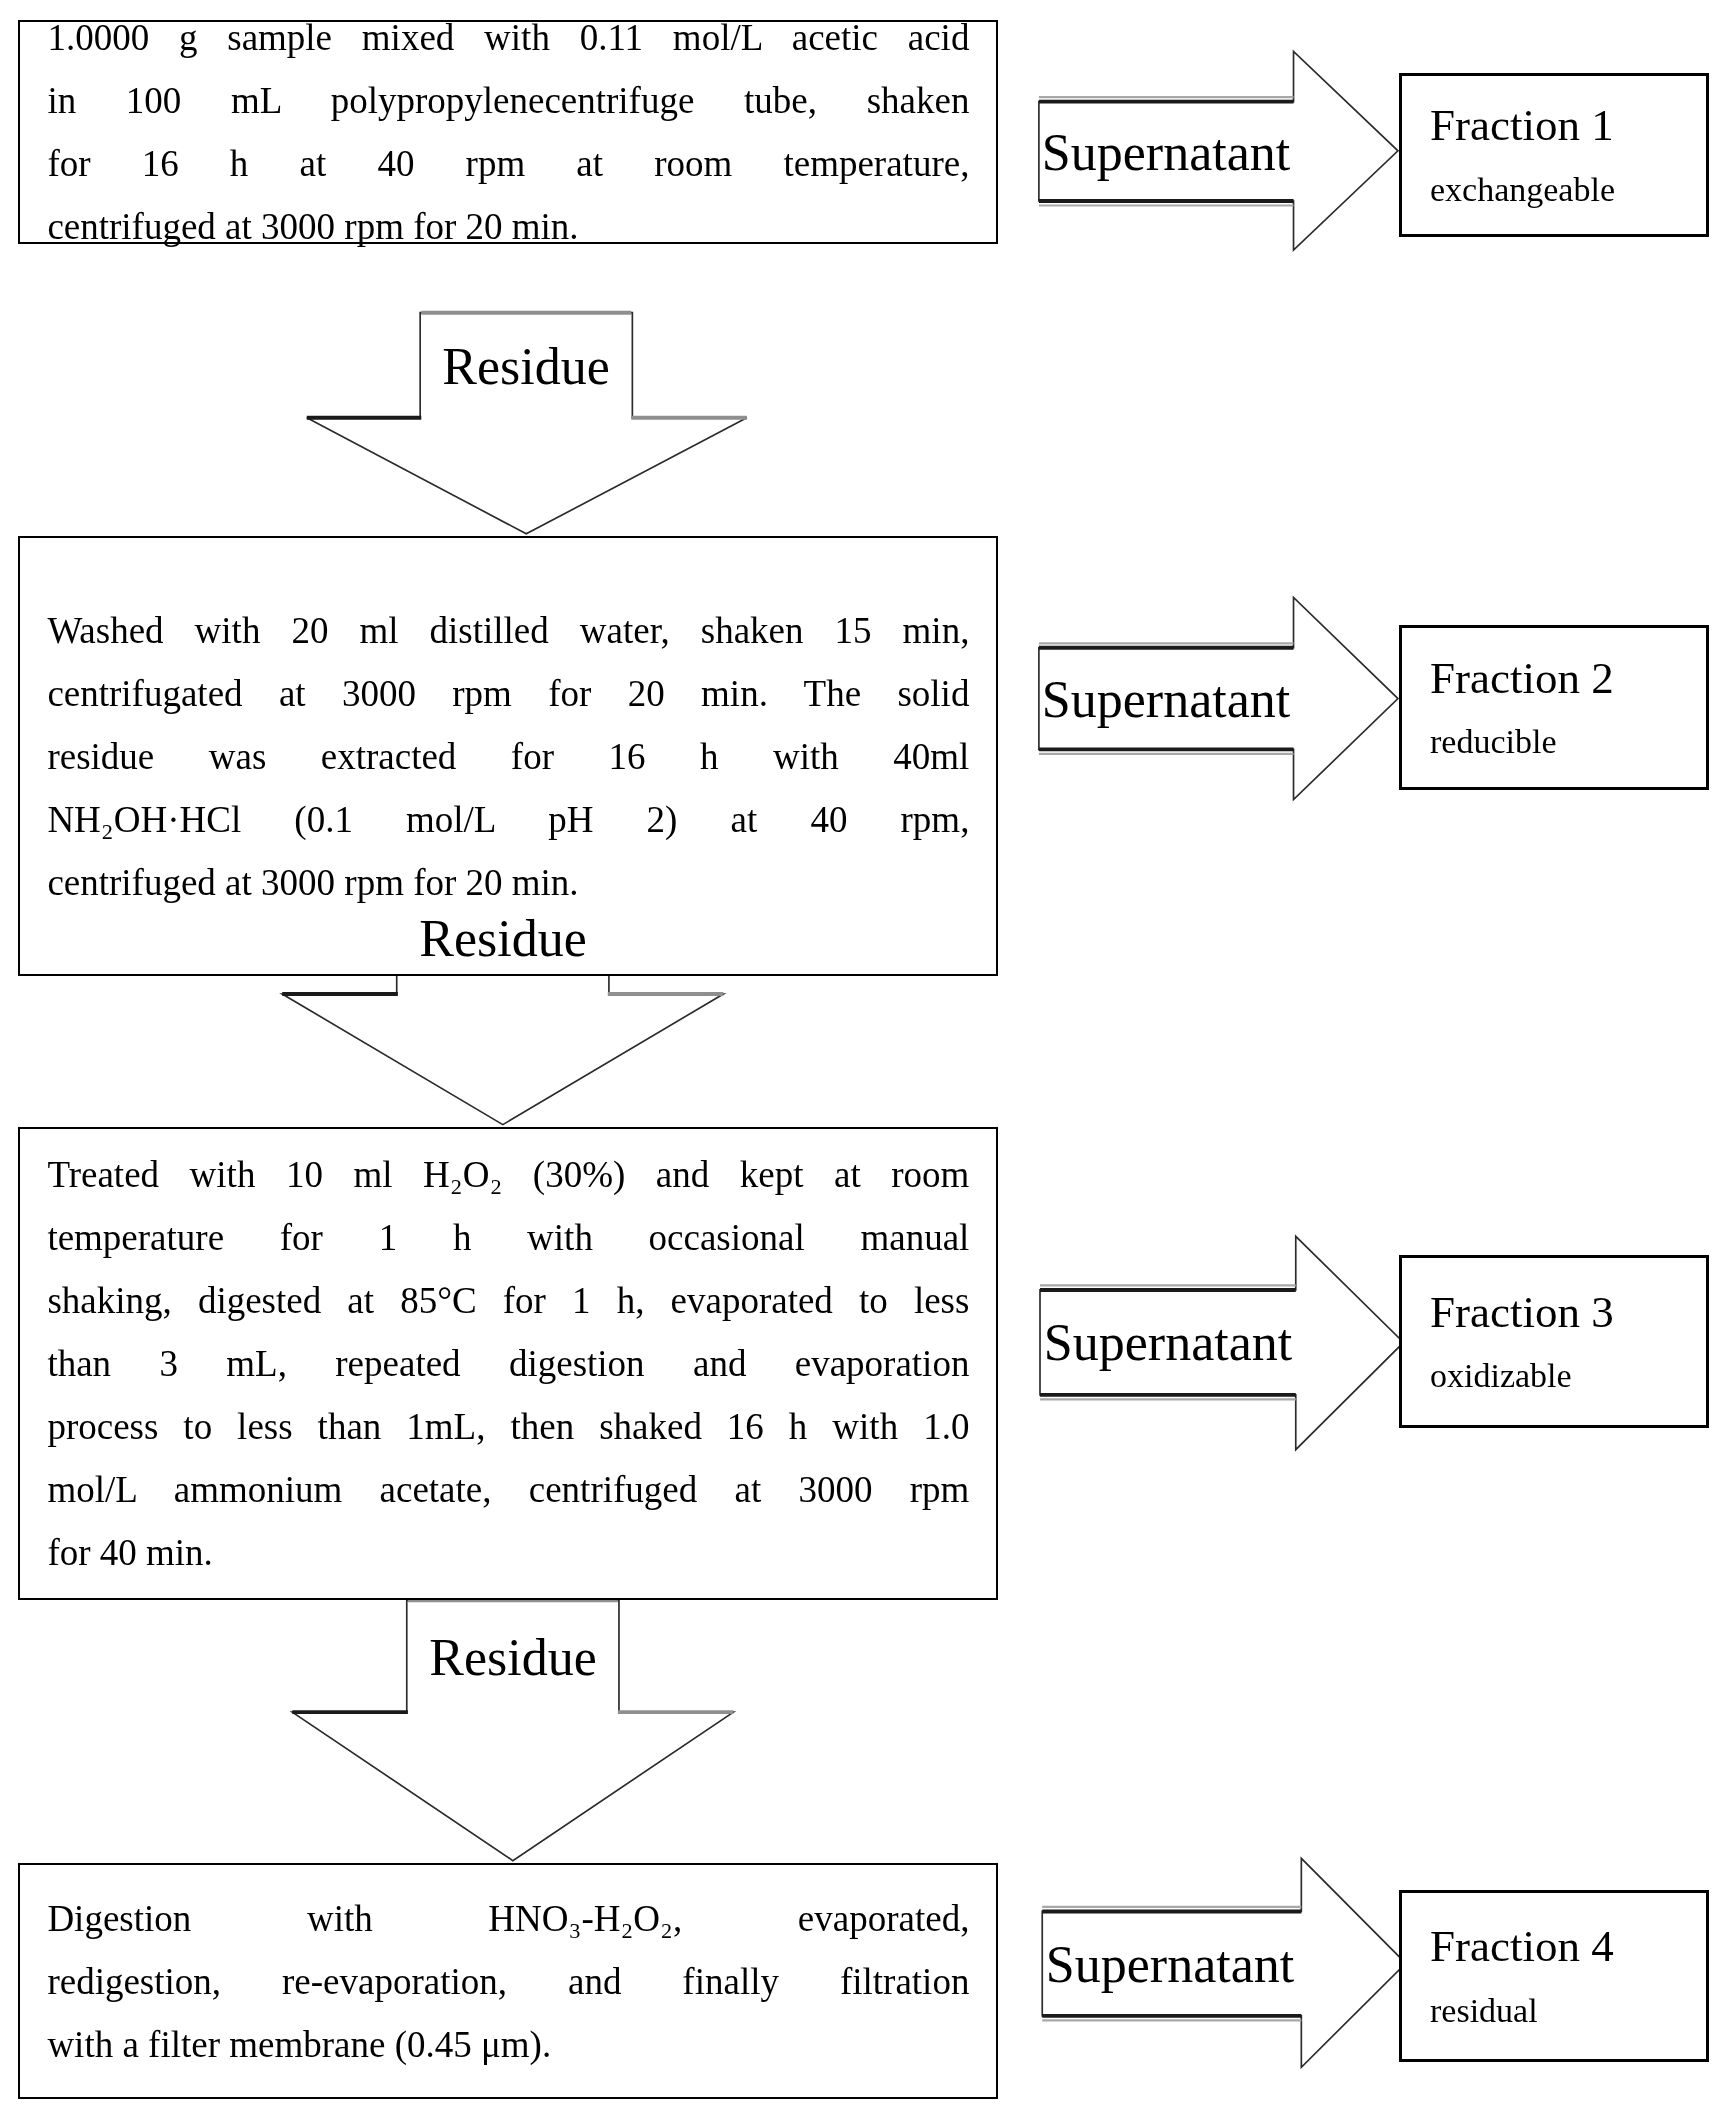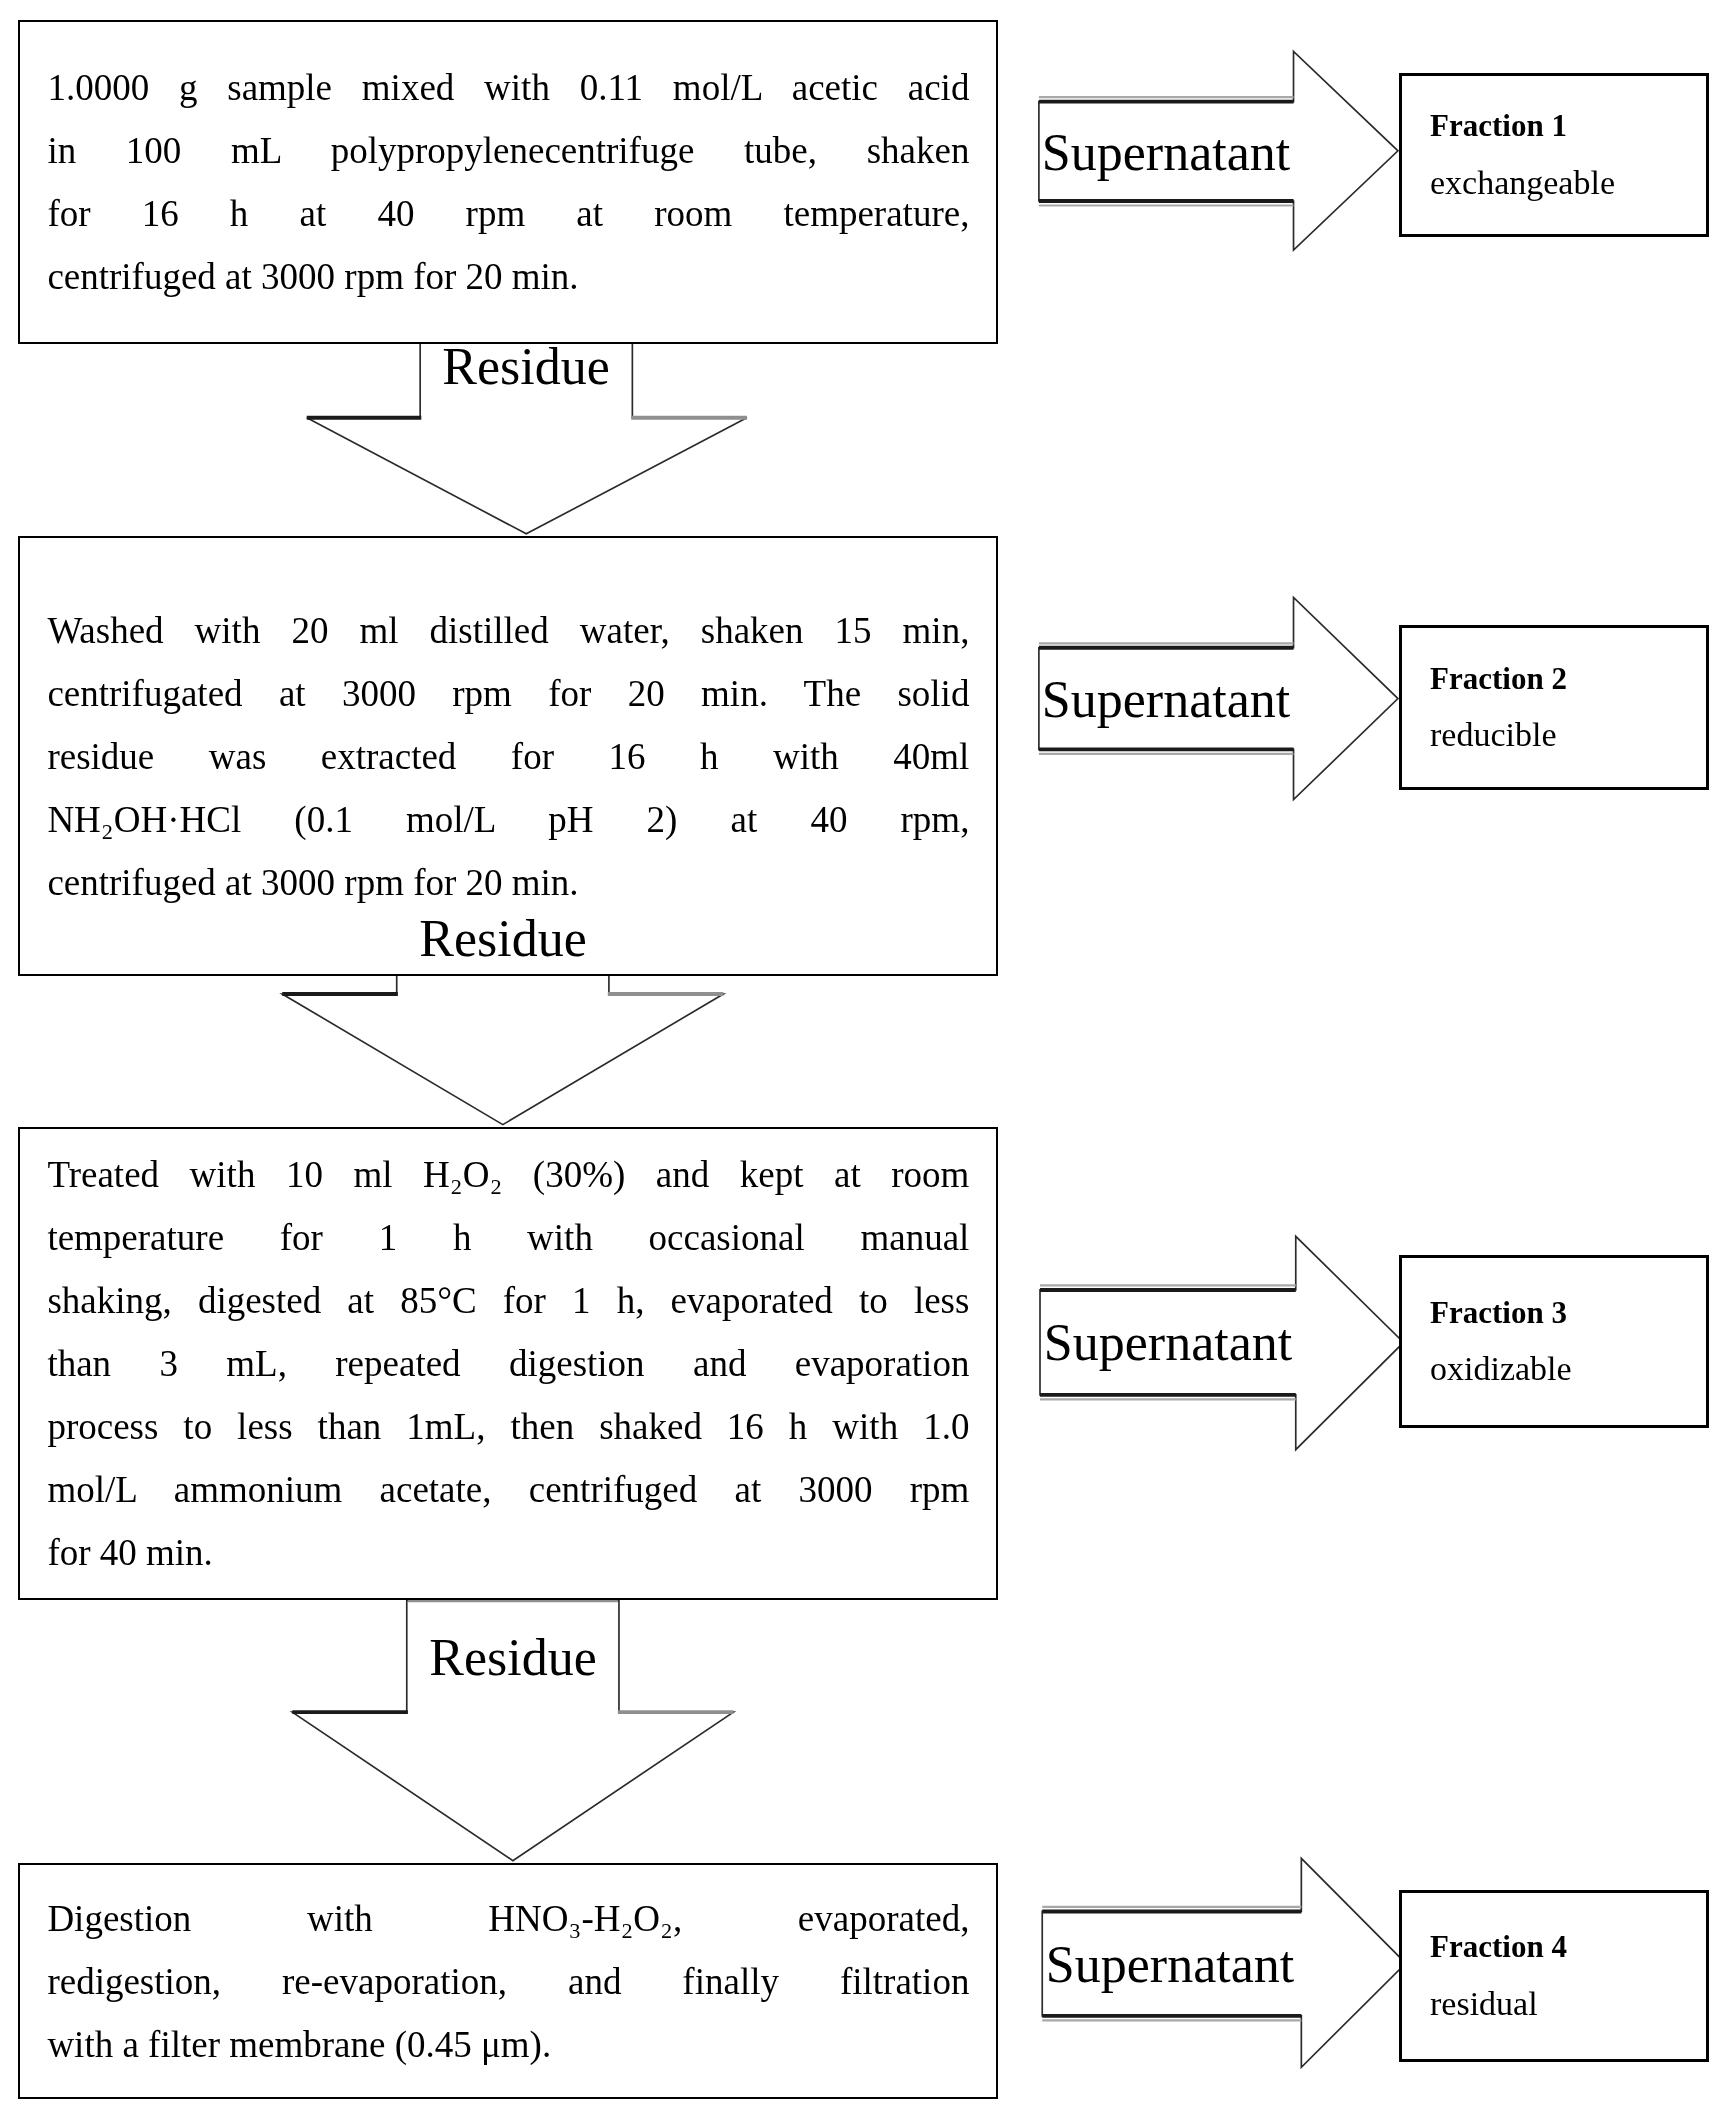--- a/index.html
+++ b/index.html
@@ -24,21 +24,21 @@
     white-space:nowrap;
   }
   .jline.jlast{text-align-last:left;}
   .fbox{
     position:absolute;left:1399px;width:310px;
     border:3.9px solid #000;background:#fff;box-sizing:border-box;
     display:flex;flex-direction:column;justify-content:center;
     gap:24.6px;padding-left:28px;
     z-index:2;
   }
-  .ftitle{font-weight:bold;font-size:31px;line-height:1;}
+  .ftitle{font-weight:normal;font-size:45px;line-height:1;}
   .fsub{font-size:34px;line-height:1;}
   .flabel{
     position:absolute;transform:translate(-50%,-50%);
     font-size:52px;white-space:nowrap;z-index:3;
   }
 </style>
 </head>
 <body>
 
 <svg class="arrows-layer" width="1731" height="2108" viewBox="0 0 3099 3775">
@@ -90,21 +90,21 @@
 
   <g>
     <polygon points="1866,3423 2330,3423 2330,3328 2517,3516 2330,3702 2330,3610 1866,3610" fill="#ffffff" stroke="#2b2b2b" stroke-width="3"></polygon>
     <line x1="1866" y1="3415" x2="2330" y2="3415" stroke="#a8a8a8" stroke-width="4"></line>
     <line x1="1866" y1="3423" x2="2330" y2="3423" stroke="#1a1a1a" stroke-width="7"></line>
     <line x1="1866" y1="3610" x2="2330" y2="3610" stroke="#1a1a1a" stroke-width="7"></line>
     <line x1="1866" y1="3618" x2="2330" y2="3618" stroke="#a8a8a8" stroke-width="4"></line>
   </g>
 </svg>
 
-<div class="pbox" style="top:19.5px;height:324px;">
+<div class="pbox" style="top:19.5px;height:224px;">
   <div class="steptext">
       <div class="jline">1.0000 g sample mixed with 0.11 mol/L acetic acid</div>
       <div class="jline">in 100 mL polypropylenecentrifuge tube, shaken</div>
       <div class="jline">for 16 h at 40 rpm at room temperature,</div>
       <div class="jline jlast">centrifuged at 3000 rpm for 20 min.</div>
     </div>
 </div>
 
 <div class="pbox" style="top:536px;height:440px;">
   <div class="steptext">

